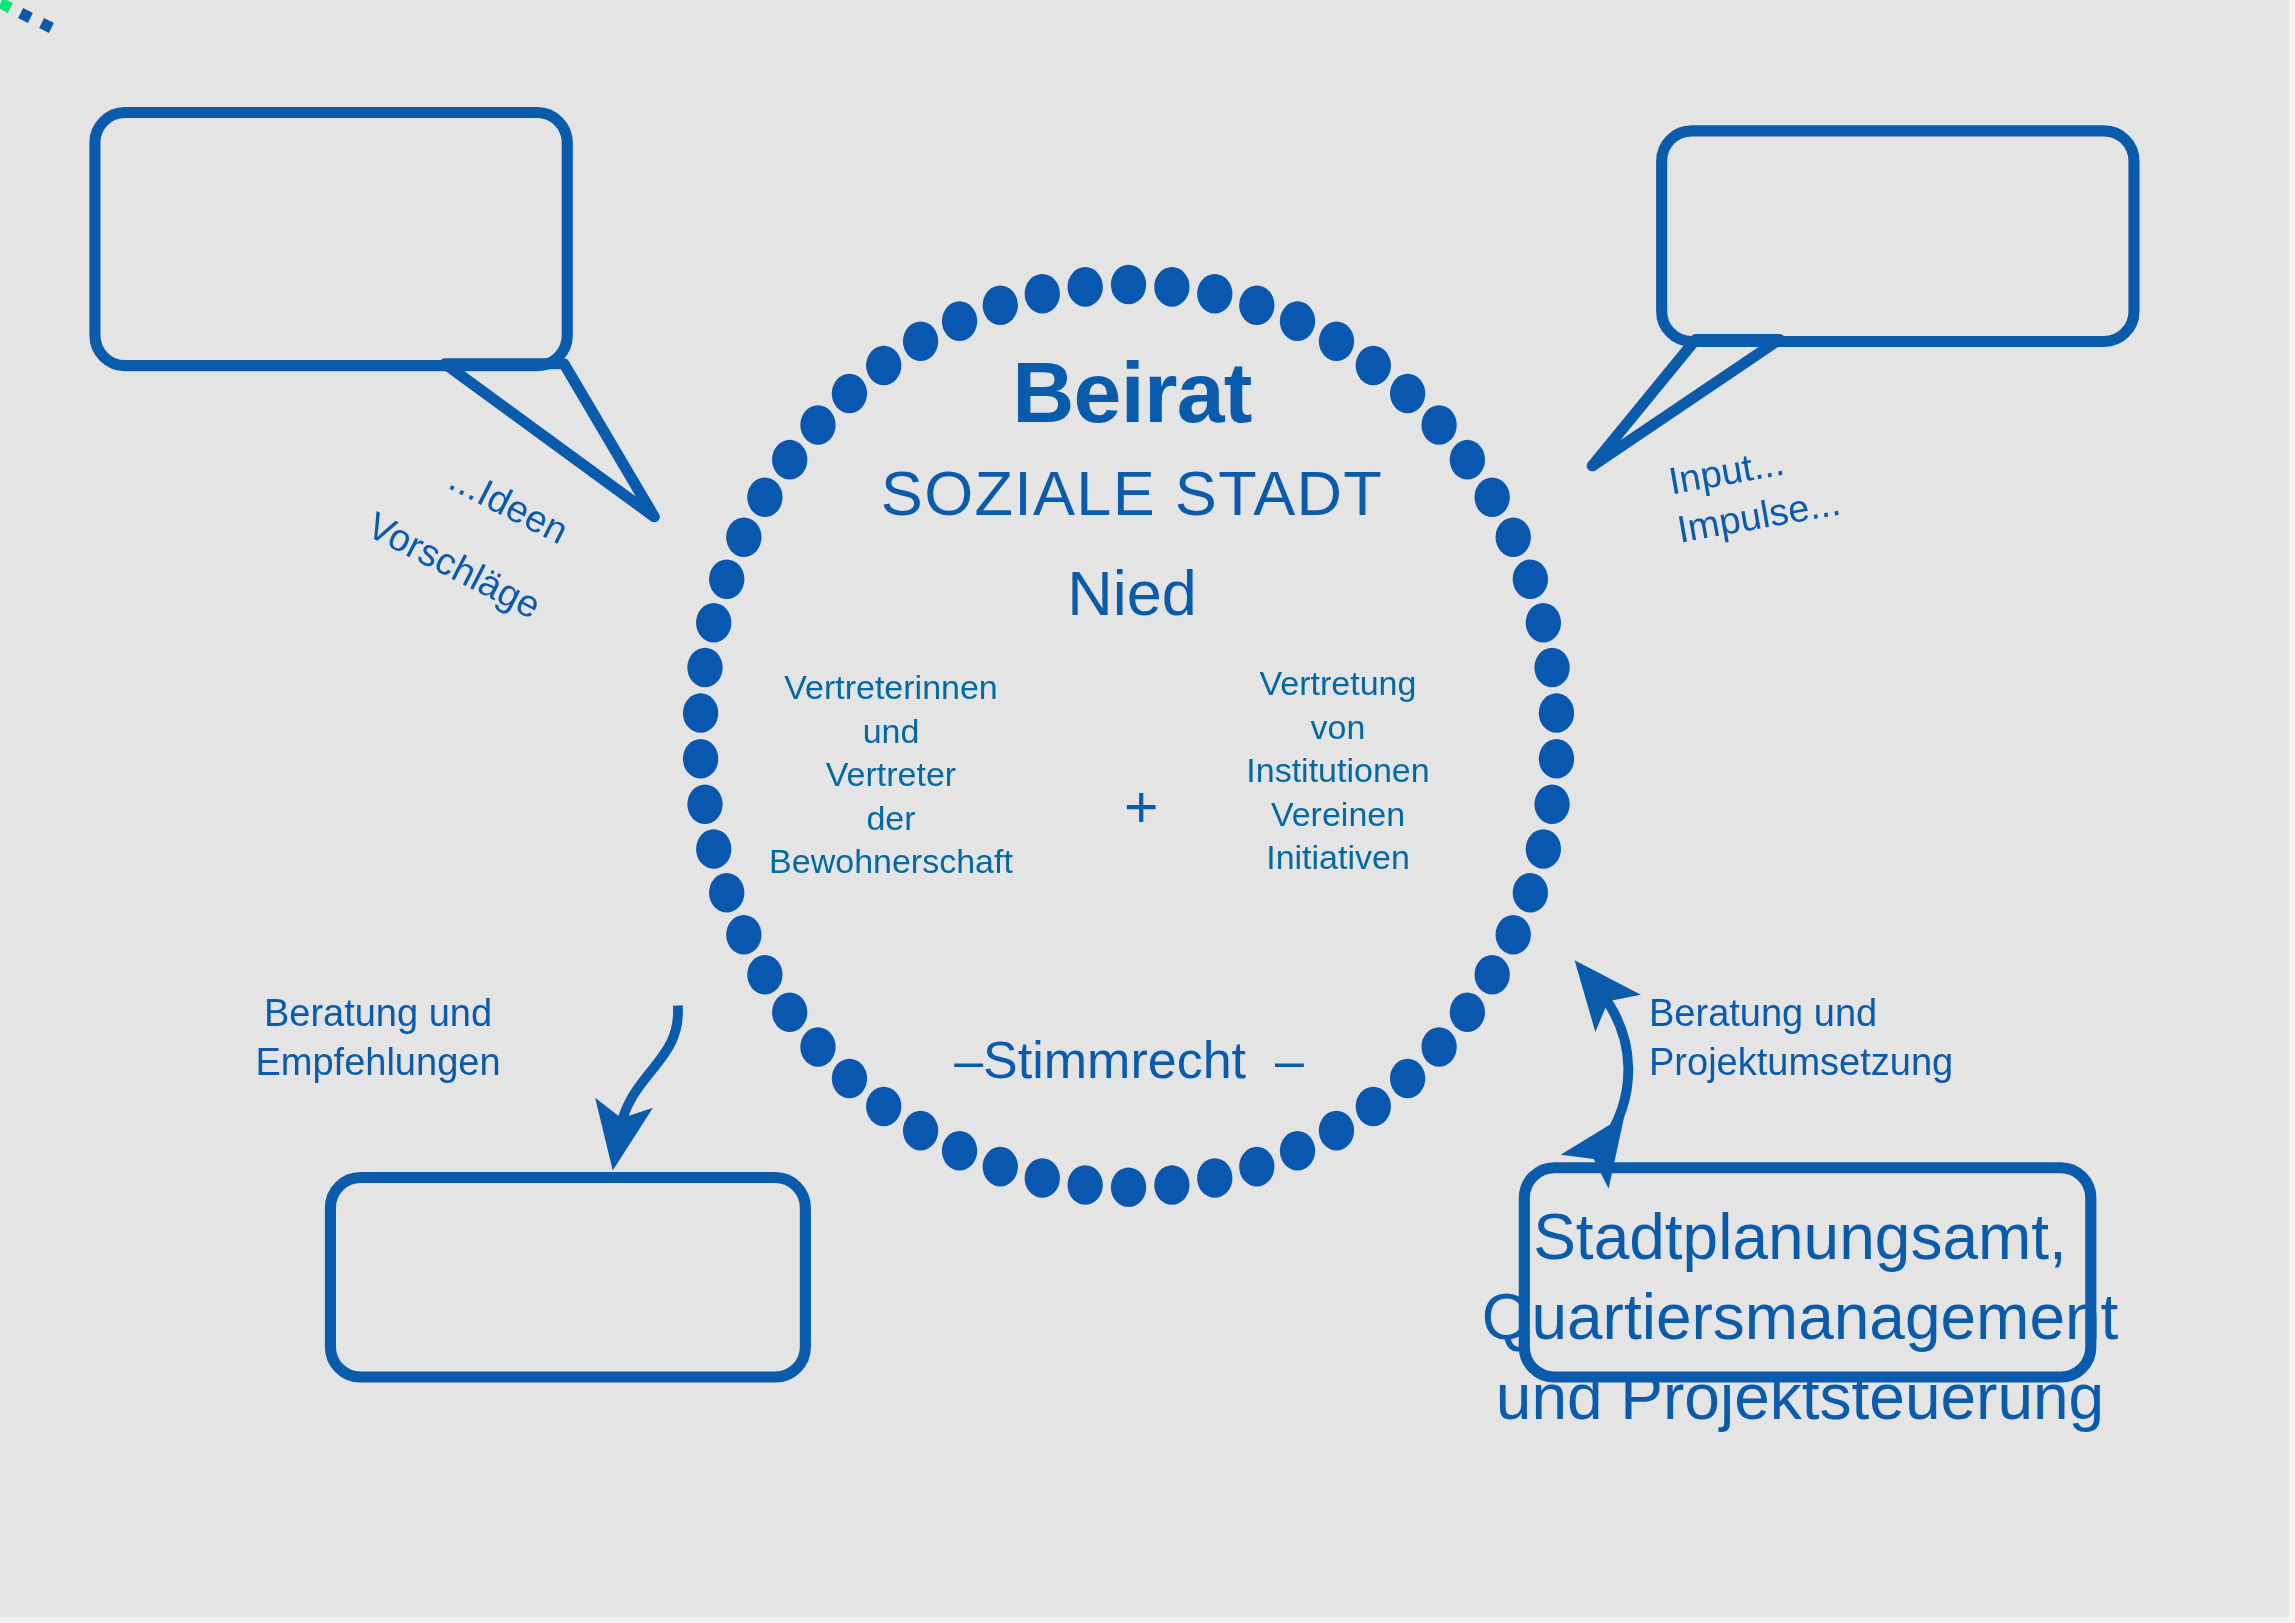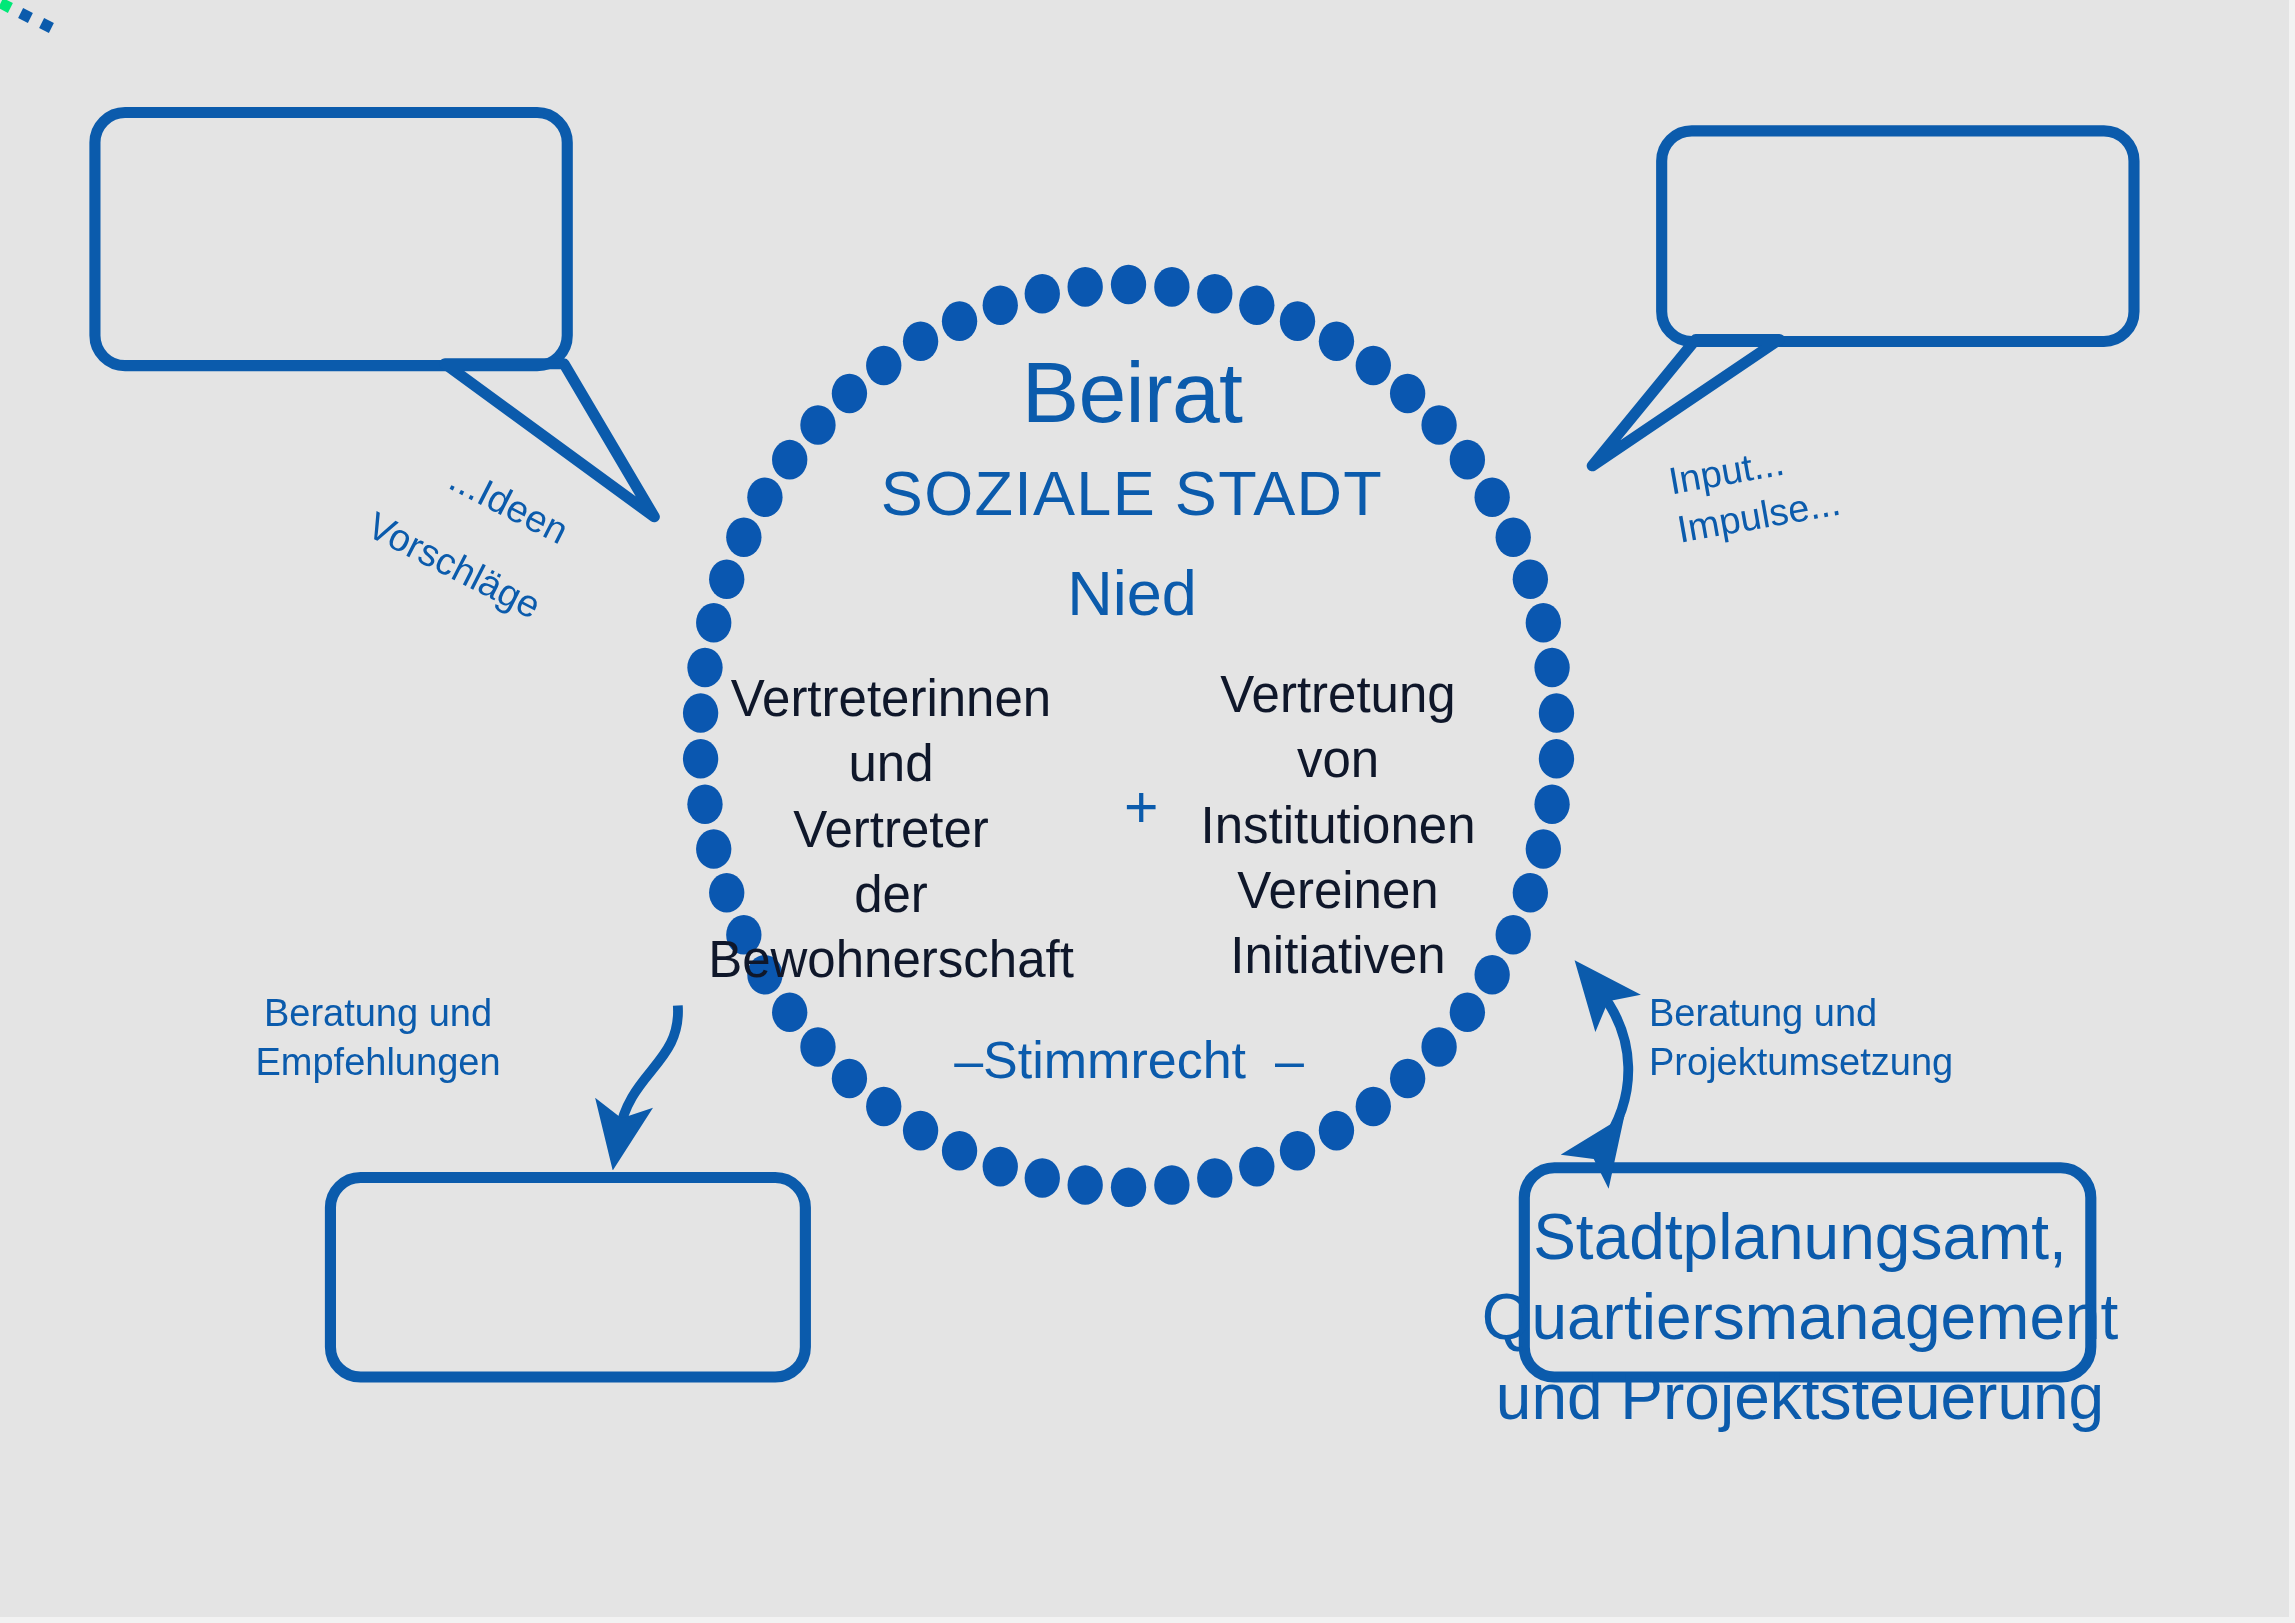--- a/index.html
+++ b/index.html
@@ -35,41 +35,41 @@
   .centered {
     transform: translateX(-50%);
     text-align: center;
   }
 
   
   #beirat-title {
     left: 1132px;
     top: 344px;
     font-size: 86px;
-    font-weight: normal;
+    font-weight: bold;
     letter-spacing: -0.7px;
   }
   #soziale-stadt {
     left: 1132px;
     top: 458px;
     font-size: 63px;
     letter-spacing: 1.3px;
   }
   #nied {
     left: 1132px;
     top: 558px;
     font-size: 63px;
   }
 
   
   .col {
     position: absolute;
-    color: #0f172a;
+    color: #0369a1;
     text-align: center;
-    font-size: 51px;
+    font-size: 34px;
     line-height: 1.28;
     transform: translateX(-50%);
     white-space: pre-line;
   }
   #col-left  { left: 891px; top: 666px; }
   #col-right { left: 1338px; top: 662px; }
   #plus-sign {
     left: 1124px;
     top: 774px;
     font-size: 59px;

